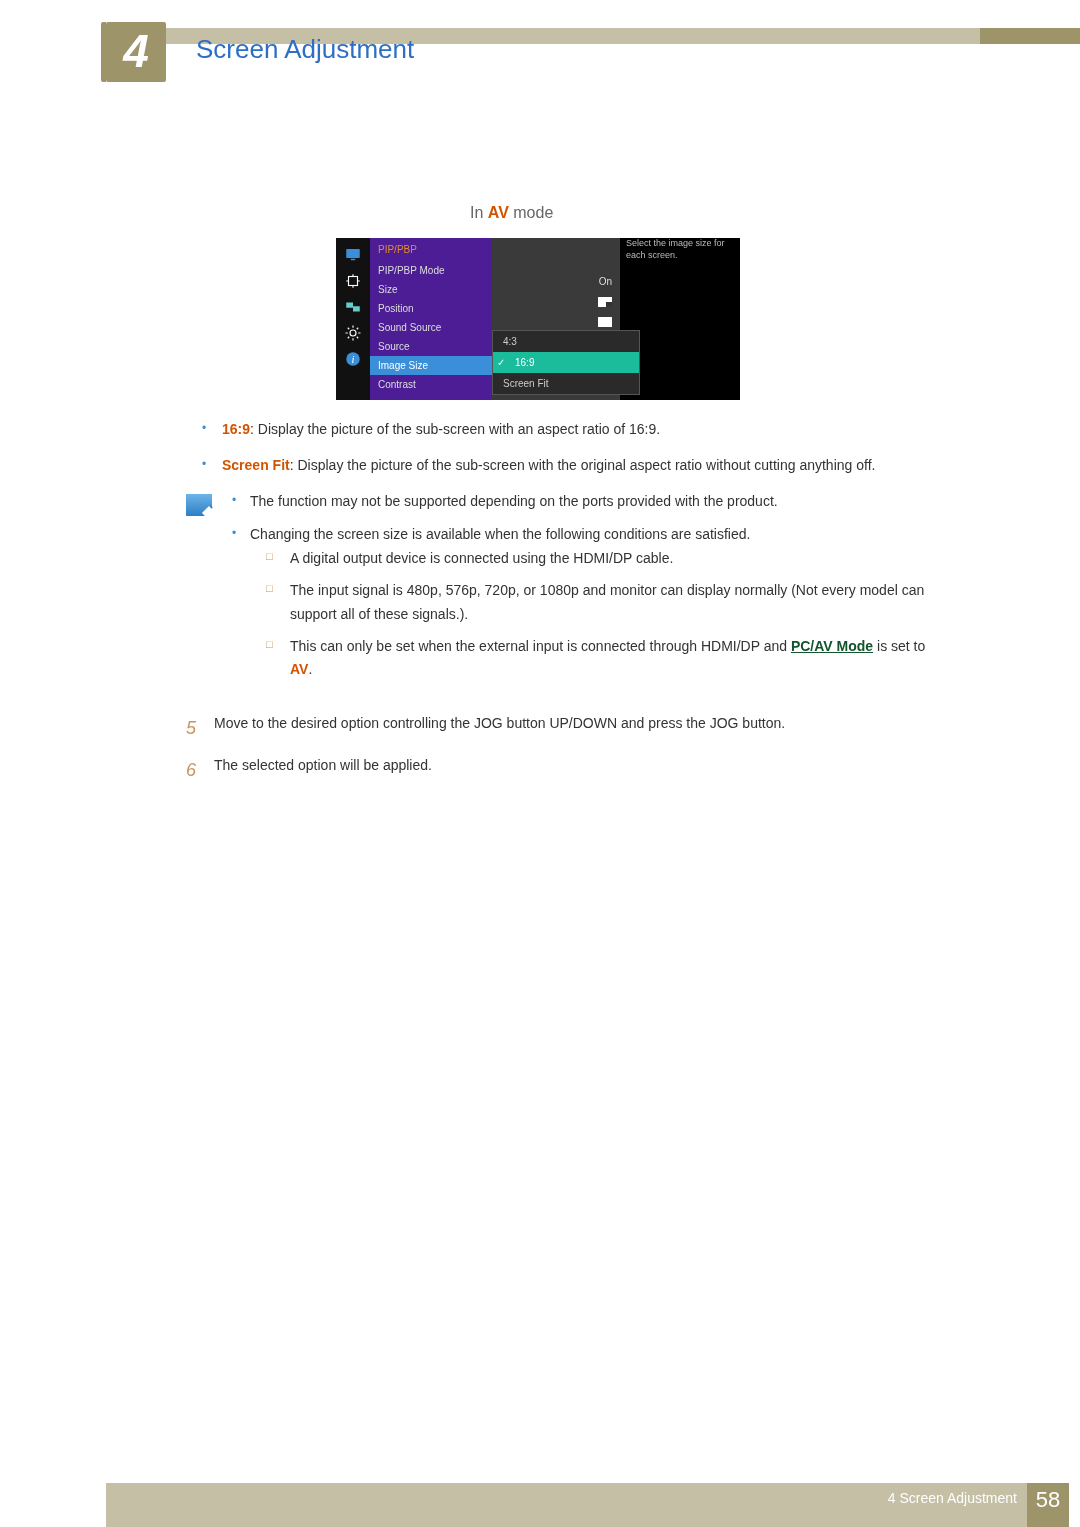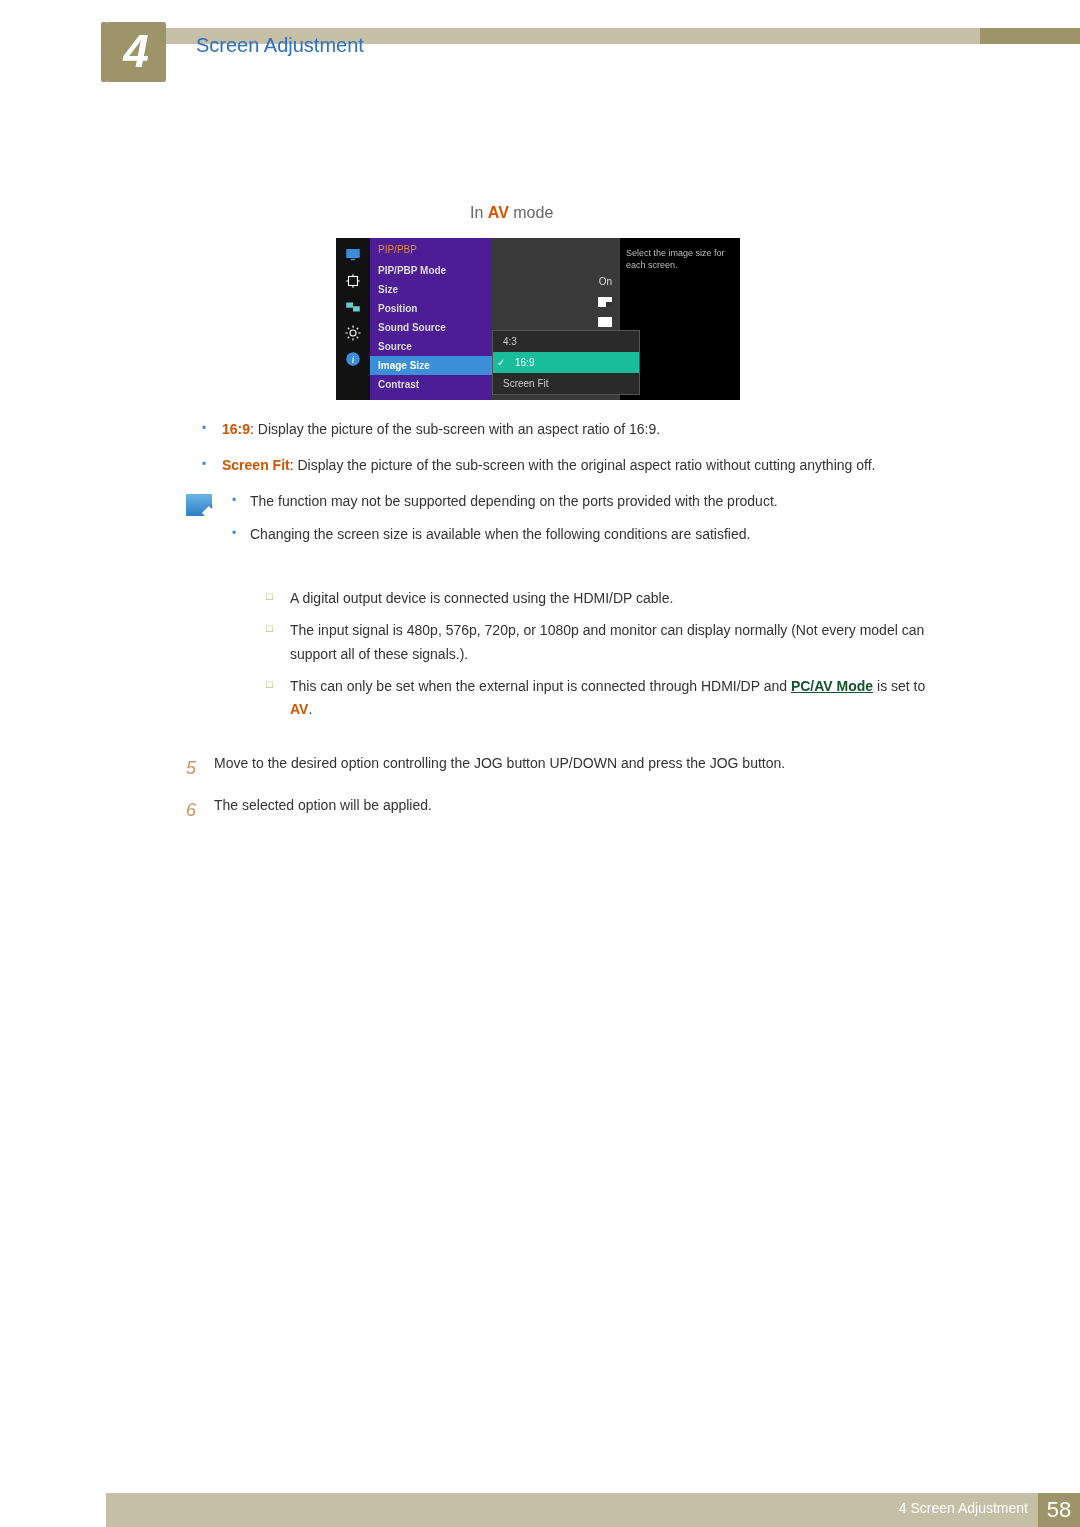--- a/index.html
+++ b/index.html
@@ -38,21 +38,21 @@
   .chapter-badge::before {
     content: "";
     position: absolute;
     left: -5px; top: 0; bottom: 0; width: 5px;
     background: #9d946a;
     border-radius: 2px 0 0 2px;
   }
   .page-title {
     position: absolute;
     top: 34px; left: 196px;
-    font-size: 20px;
+    font-size: 26px;
     color: #2d6fc4;
     font-weight: 400;
   }
 
   .mode-label {
     position: absolute;
     top: 204px; left: 470px;
     font-size: 16px;
     color: #666;
   }
@@ -85,21 +85,20 @@
   }
   .osd-menu .hdr {
     color: #e38b2d;
     font-size: 10px;
     padding: 2px 8px 6px;
   }
   .osd-menu .row {
     padding: 4px 8px;
     color: #ddd;
     position: relative;
-    font-weight: bold;
   }
   .osd-menu .row.hl {
     background: #3a8fd8;
     color: #fff;
   }
   .osd-sub {
     position: absolute;
     left: 156px; top: 92px;
     width: 148px;
     background: #2a2a2a;
@@ -130,21 +129,21 @@
     padding: 4px 8px;
     text-align: right;
     color: #ddd;
     height: 20px;
   }
   .osd-help {
     width: 120px;
     background: #000;
     color: #bbb;
     font-size: 9px;
-    padding: 10px 6px;
+    padding: 0 6px;
     line-height: 1.3;
   }
   .osd .thumb {
     display:inline-block; width:14px; height:10px; background:#fff; vertical-align:middle;
   }
   .osd .thumb2 {
     display:inline-block; width:14px; height:10px; background:#fff; vertical-align:middle; position:relative;
   }
   .osd .thumb2::after { content:""; position:absolute; right:0; bottom:0; width:6px; height:5px; background:#333; }
 
@@ -199,21 +198,21 @@
     position: relative;
     margin-bottom: 10px;
   }
   ul.inner-dots > li::before {
     content: "•";
     position: absolute;
     left: -18px; top: 0;
     color: #3a8fd8;
     font-size: 12px;
   }
-  ul.squares { list-style: none; padding-left: 40px; margin-top: 40px; }
+  ul.squares { list-style: none; padding-left: 40px; }
   ul.squares > li {
     position: relative;
     margin-bottom: 8px;
   }
   ul.squares > li::before {
     content: "□";
     position: absolute;
     left: -24px; top: 0;
     color: #c9945e;
     font-size: 11px;
@@ -232,22 +231,22 @@
     color: #c9945e;
     font-size: 18px;
     font-style: italic;
     flex-shrink: 0;
     padding-top: 1px;
   }
 
   
   .footer {
     position: absolute;
-    bottom: 0; left: 0; right: 0;
-    height: 34px;
+    bottom: 0; left: 0; right: 11px;
+    height: 44px;
     display: flex;
   }
   .footer .beige { flex: 1; background: #c5bfa5; }
   .footer .gap { width: 106px; }
   .footer .text {
     position: absolute;
     right: 52px; top: 7px;
     color: #fff;
     font-size: 14px;
   }

